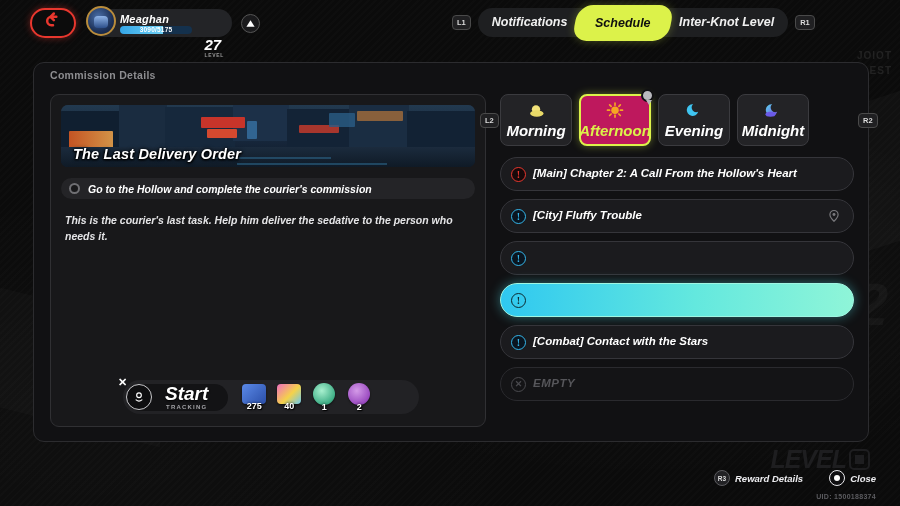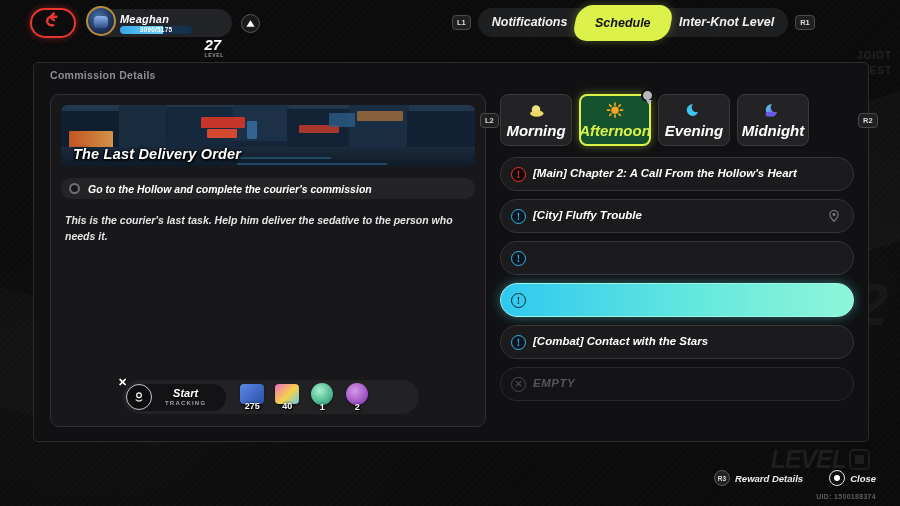--- a/index.html
+++ b/index.html
@@ -135,21 +135,21 @@
     height:36px; line-height:36px; margin:0 -6px;
   }
   .tab.active > span { display:inline-block; transform:skewX(11deg); }
 
   
   #panel {
     position:absolute; left:33px; top:62px;
     width:836px; height:380px;
     background:#111113;
     border:1px solid #2c2c2f;
-    border-radius:5px;
+    border-radius:11px;
     z-index:10;
   }
   #panel-head {
     height:24px; display:flex; align-items:center;
     padding-left:16px;
     font-size:10.5px; font-weight:700; color:#8d8d90;
     letter-spacing:.3px;
   }
 
   
@@ -225,21 +225,21 @@
   }
   .pin {
     width:26px; height:26px; border-radius:50%;
     background:#0e0e10; border:1.5px solid #c9c9cc;
     display:flex; align-items:center; justify-content:center;
     margin-left:-1px; flex:none;
   }
   .pin svg { width:14px; height:14px; }
   .start-txt { margin-left:13px; text-align:center; }
   .start-txt .s1 {
-    font-size:11px; font-weight:900; font-style:italic; line-height:1.05;
+    font-size:19px; font-weight:900; font-style:italic; line-height:1.05;
     text-shadow:0 1px 2px #000;
   }
   .start-txt .s2 { font-size:6px; font-weight:700; color:#a2a2a6; letter-spacing:1.2px; }
 
   .rewards { display:flex; align-items:center; gap:9px; margin-left:13px; }
   .rw { position:relative; width:26px; text-align:center; }
   .rw .ic {
     width:24px; height:20px; margin:0 auto;
     border-radius:4px;
     box-shadow:0 1px 2px rgba(0,0,0,.6);
@@ -255,21 +255,21 @@
 
   #timerow { display:flex; align-items:center; gap:7px; }
   .tod {
     width:72px; height:52px;
     background:#232326; border:1px solid #3b3b3f;
     border-radius:8px;
     display:flex; flex-direction:column; align-items:center; justify-content:center;
     gap:3px; position:relative;
   }
   .tod.active {
-    background:#14532d; border:2px solid #dcf24a;
+    background:#be185d; border:2px solid #dcf24a;
     box-shadow:0 0 9px rgba(220,242,74,.4);
   }
   .tod .tlabel { font-size:15px; font-weight:800; font-style:italic; color:#fff; }
   .tod.active .tlabel { color:#dcf24a; }
   .tod .ticon { width:20px; height:18px; }
   .tod .marker {
     position:absolute; right:-5px; top:-7px;
     width:13px; height:13px; border-radius:50%;
     background:#b9b9bd; border:2px solid #111113;
   }

